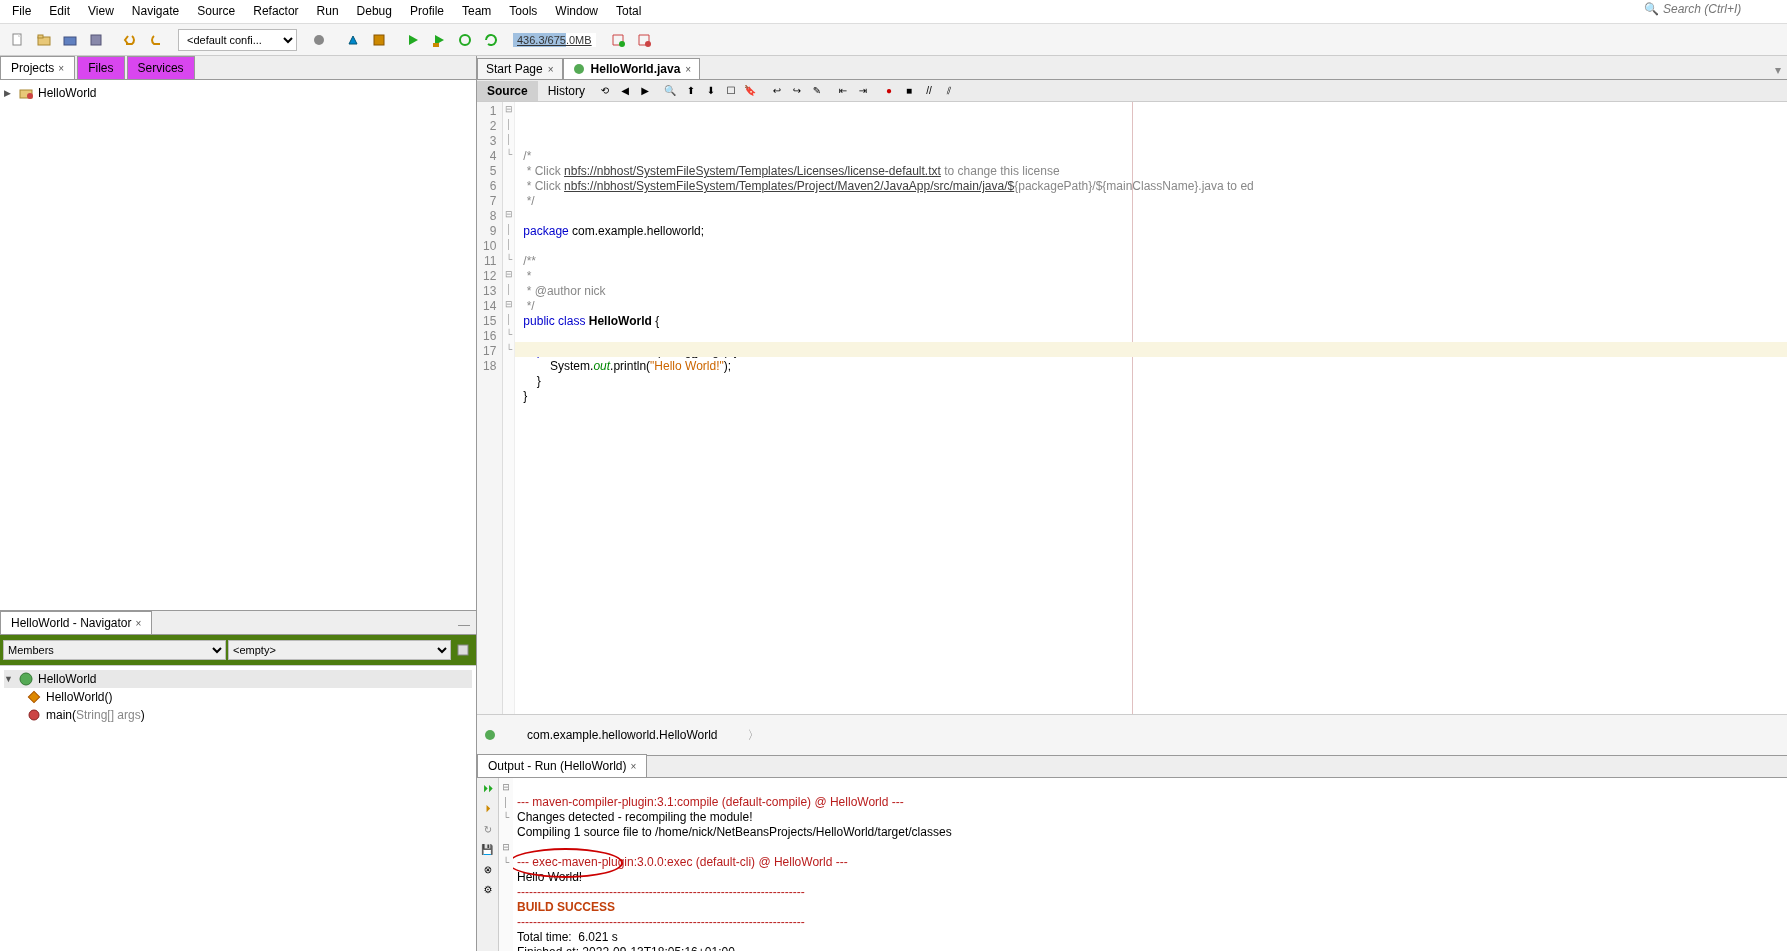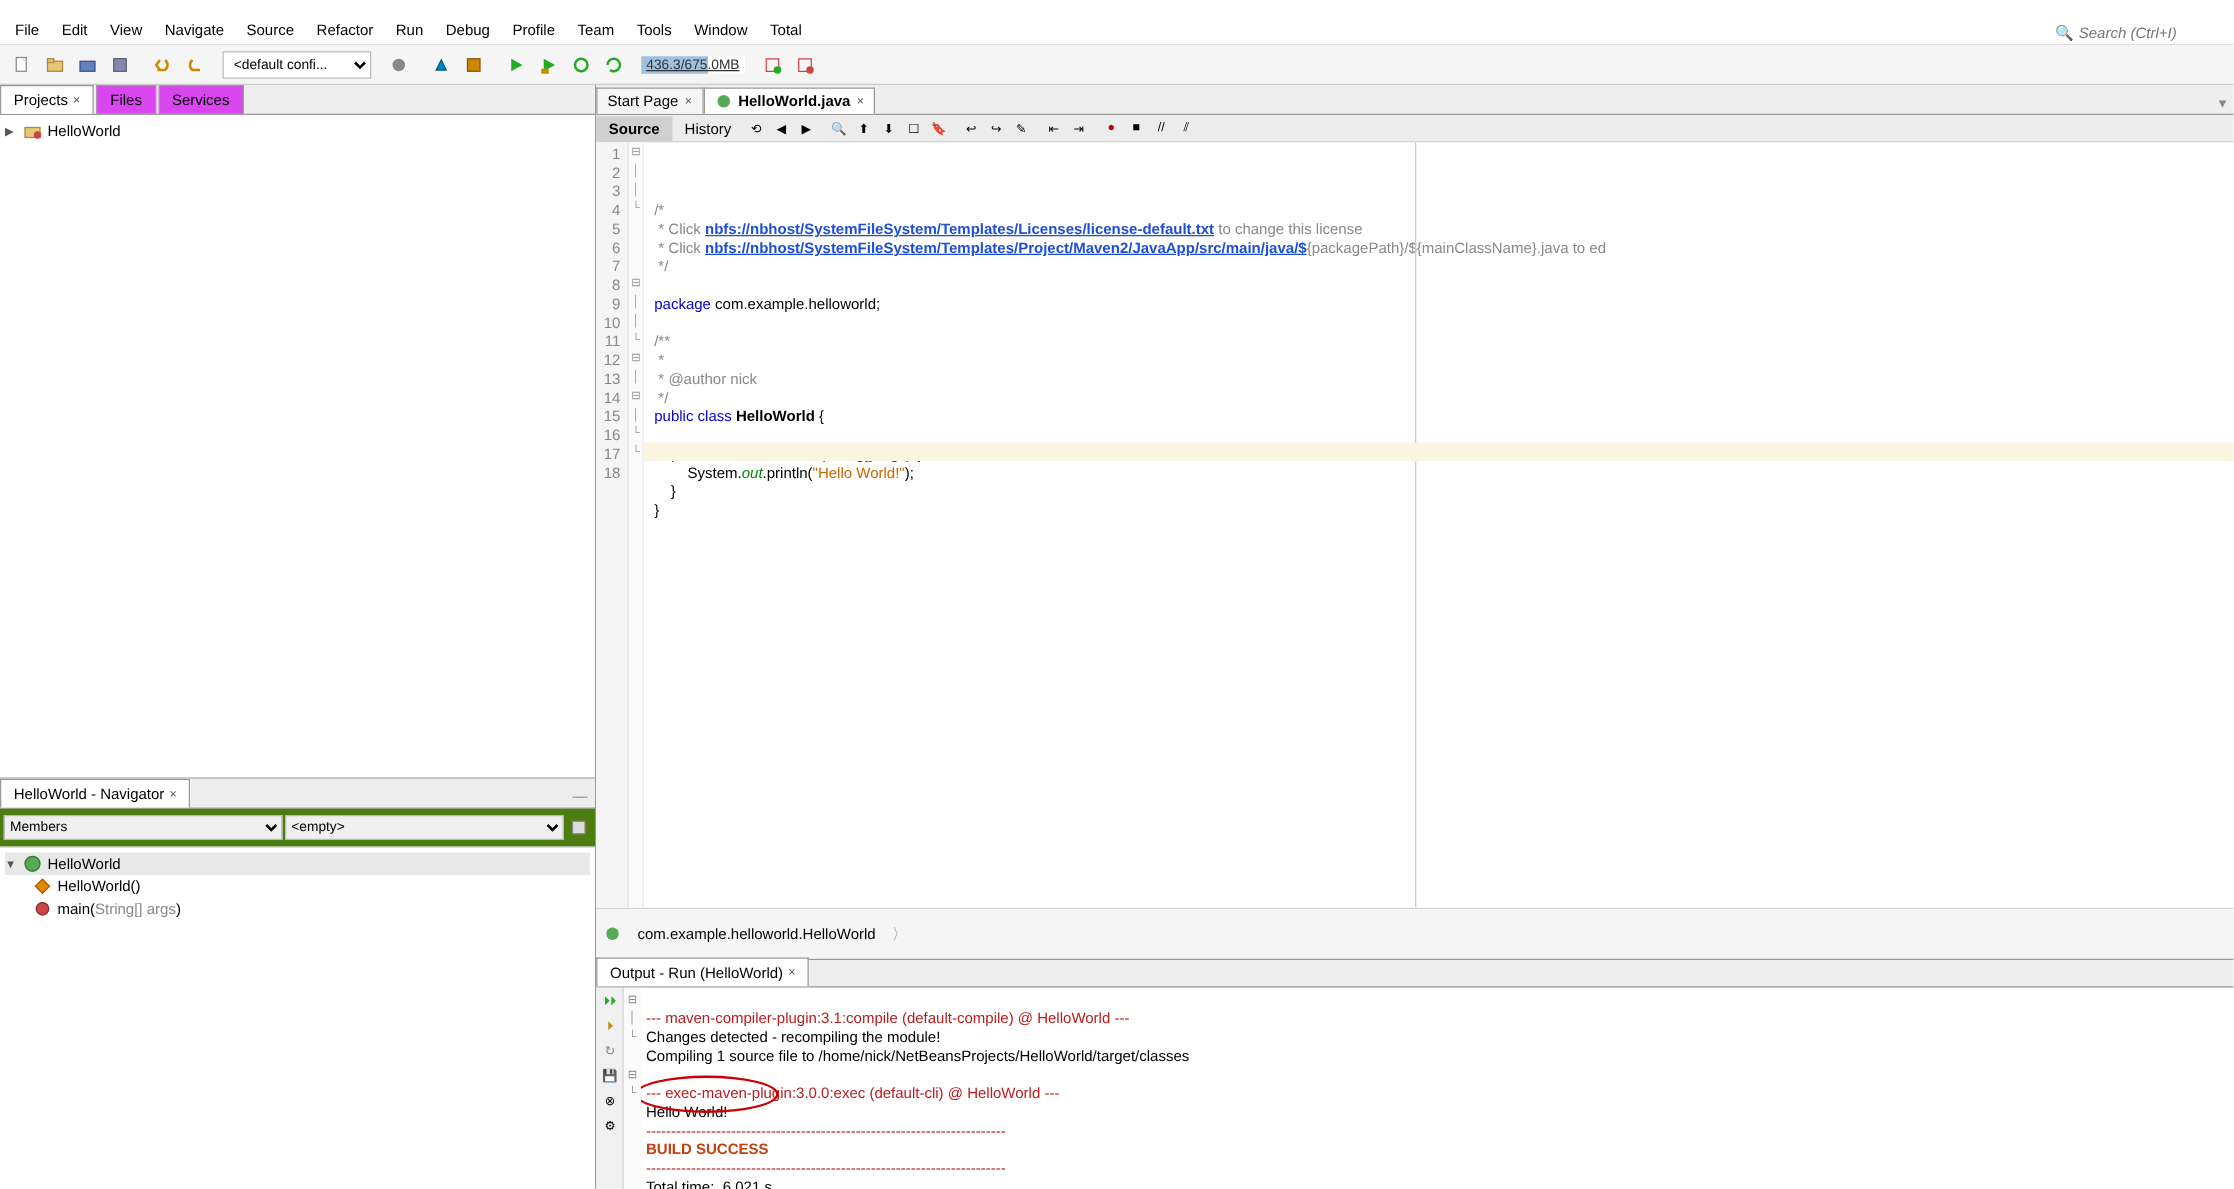--- a/index.html
+++ b/index.html
@@ -1,17 +1,17 @@
 <!DOCTYPE html>
 <html><head>
 <meta charset="utf-8">
 <style>
 * { margin: 0; padding: 0; box-sizing: border-box; font-family: sans-serif; font-size: 12px; }
 body { background: #fff; overflow: hidden; width: 1787px; height: 951px; }
-.menubar { display: flex; gap: 2px; padding: 2px 4px; background: #fff; border-bottom: 1px solid #ddd; align-items: flex-end; height: 36px; }
+.menubar { display: flex; gap: 2px; padding: 2px 4px; background: #fff; border-bottom: 1px solid #ddd; align-items: flex-start; height: 24px; }
 .menubar .menu-item { padding: 2px 8px; cursor: pointer; }
 .search-box { margin-left: auto; display: flex; align-items: center; gap: 4px; color: #888; }
 .search-box input { border: none; outline: none; width: 120px; font-style: italic; color: #888; }
 .toolbar { display: flex; gap: 2px; padding: 3px 6px; background: #f5f5f5; border-bottom: 1px solid #ccc; align-items: center; height: 32px; }
 .tb-btn { width: 24px; height: 24px; border: none; background: transparent; cursor: pointer; display: flex; align-items: center; justify-content: center; border-radius: 3px; }
 .tb-sep { width: 6px; }
 .combo { height: 22px; border: 1px solid #bbb; background: #fff; padding: 0 18px 0 4px; font-size: 11px; position: relative; }
 .mem { font-size: 11px; text-decoration: underline; color: #333; background: linear-gradient(to right, #a0c0e0 0%, #a0c0e0 64%, #fff 64%); padding: 1px 4px; }
 
 .main-split { display: flex; height: calc(100% - 52px); }
@@ -41,23 +41,23 @@
 .et-tab { padding:3px 10px; cursor:pointer; }
 .et-tab.active { background:#d0d0d0; font-weight:bold; }
 .et-btn { width:18px; height:18px; border:none; background:transparent; cursor:pointer; margin:0 1px; font-size:10px; }
 
 .editor-area { flex:1; display:flex; background:#fff; overflow:hidden; font-family:monospace; font-size:13px; position:relative; }
 .gutter { background:#f5f5f5; border-right:1px solid #ddd; text-align:right; padding:2px 6px; color:#888; line-height:15px; }
 .fold-col { width:12px; border-right:1px solid #eee; background:#fafafa; line-height:15px; text-align:center; color:#999; font-size:9px; }
 .code { padding:2px 8px; line-height:15px; white-space:pre; position:relative; flex:1; }
 .code .hl-line { position:absolute; left:0; right:0; height:15px; background:#f9f5e0; z-index:0; }
 .margin-line { position:absolute; top:0; bottom:0; width:1px; background:#e0c0c0; left:617px; }
-.kw { color:#0000cc; } .str { color:#cc6600; } .com { color:#888; } .ann { color:#888; } .link { color:#1d4ed8; text-decoration:underline;font-weight:bold; } .it { font-style:italic; color:#008800; } .cls { font-weight:bold; } .mth { font-weight:bold; font-style:italic; }
-
-.breadcrumb { background:#f5f5f5; border-top:1px solid #ccc; padding:20px 6px; display:flex; align-items:center; gap:6px; height:22px; }
+.kw { color:#0000cc; } .str { color:#cc6600; } .com { color:#888; } .ann { color:#888; } .link { color:#404040; text-decoration:underline; } .it { font-style:italic; color:#008800; } .cls { font-weight:bold; } .mth { font-weight:bold; font-style:italic; }
+
+.breadcrumb { background:#f5f5f5; border-top:1px solid #ccc; padding:20px 6px; display:flex; align-items:center; gap:23px; height:22px; }
 .crumb { padding:1px 6px; border:1px solid transparent; }
 
 .output-panel { border-top:1px solid #999; display:flex; flex-direction:column; height:200px; }
 .output-tabs { display:flex; background:#eee; border-bottom:1px solid #999; height:22px; align-items:flex-end; }
 .output-body { display:flex; flex:1; overflow:hidden; }
 .output-side { width:22px; background:#f0f0f0; border-right:1px solid #ccc; display:flex; flex-direction:column; gap:2px; padding:2px; }
 .output-side button { width:18px; height:18px; border:none; background:transparent; cursor:pointer; font-size:10px; }
 .fold-col2 { width:14px; background:#fafafa; line-height:15px; text-align:center; font-size:9px; color:#888; padding-top:2px; }
 .output-text { flex:1; font-family:monospace; font-size:13px; line-height:15px; padding:2px 4px; white-space:pre; overflow:auto; position:relative; }
 .out-grey { color:#b91c1c; }

